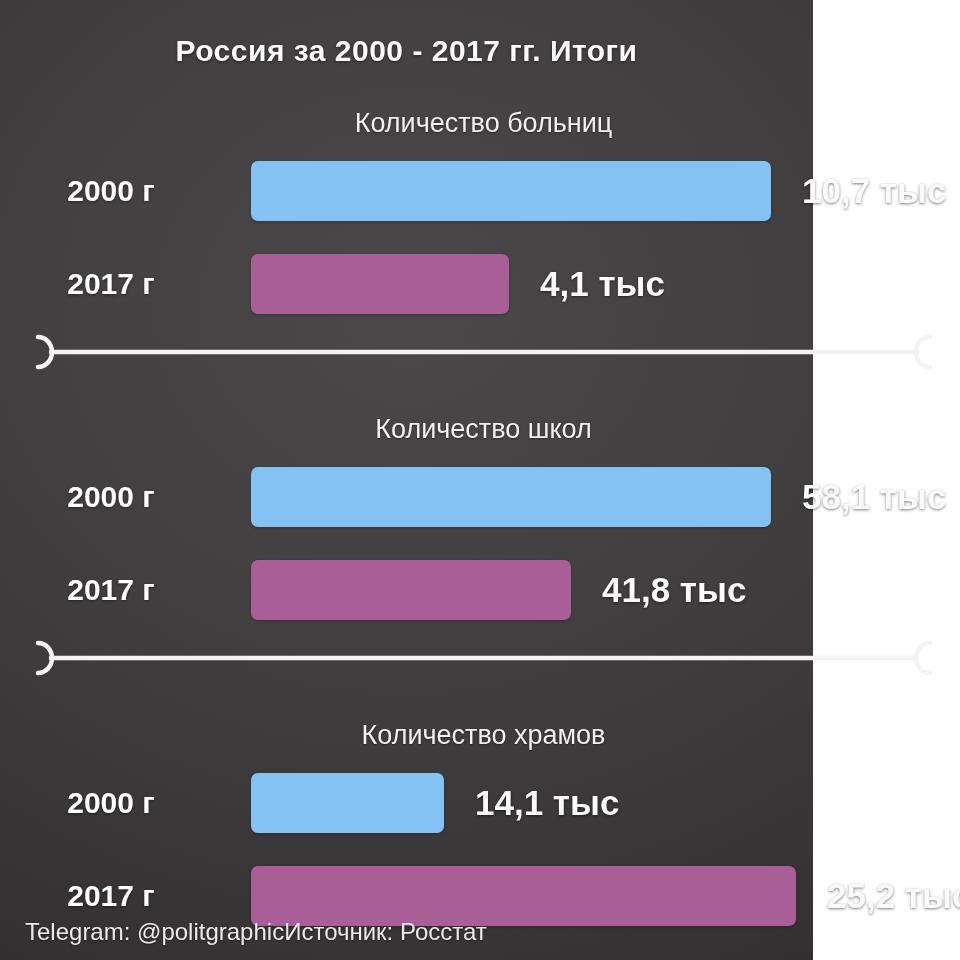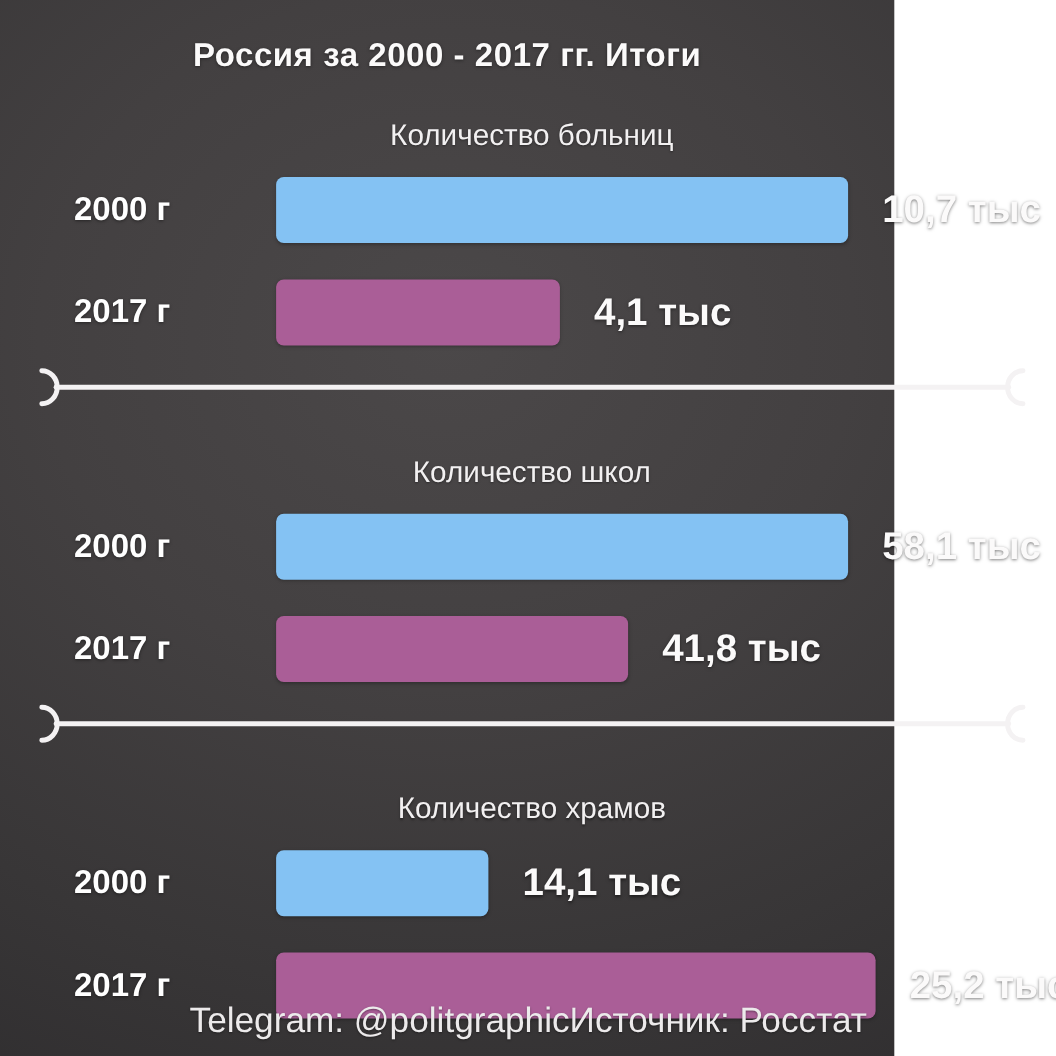--- a/index.html
+++ b/index.html
@@ -71,22 +71,22 @@
   .divider {
     width: 936px;
     height: 44px;
     margin: 16px auto 0 auto;
     color: #f4f2f3;
   }
   .footer {
     position: absolute;
     left: 25px; right: 25px; bottom: 14px;
     display: flex;
-    justify-content: flex-end;
-    font-size: 32px;
+    justify-content: flex-start;
+    font-size: 24px;
     font-weight: 400;
     color: #eceaeb;
     text-shadow: 0 1px 2px rgba(0,0,0,0.4);
   }
 </style>
 </head>
 <body>
 
 <div class="canvas">
   <h1 class="page-title">Россия за 2000 - 2017 гг. Итоги</h1>

